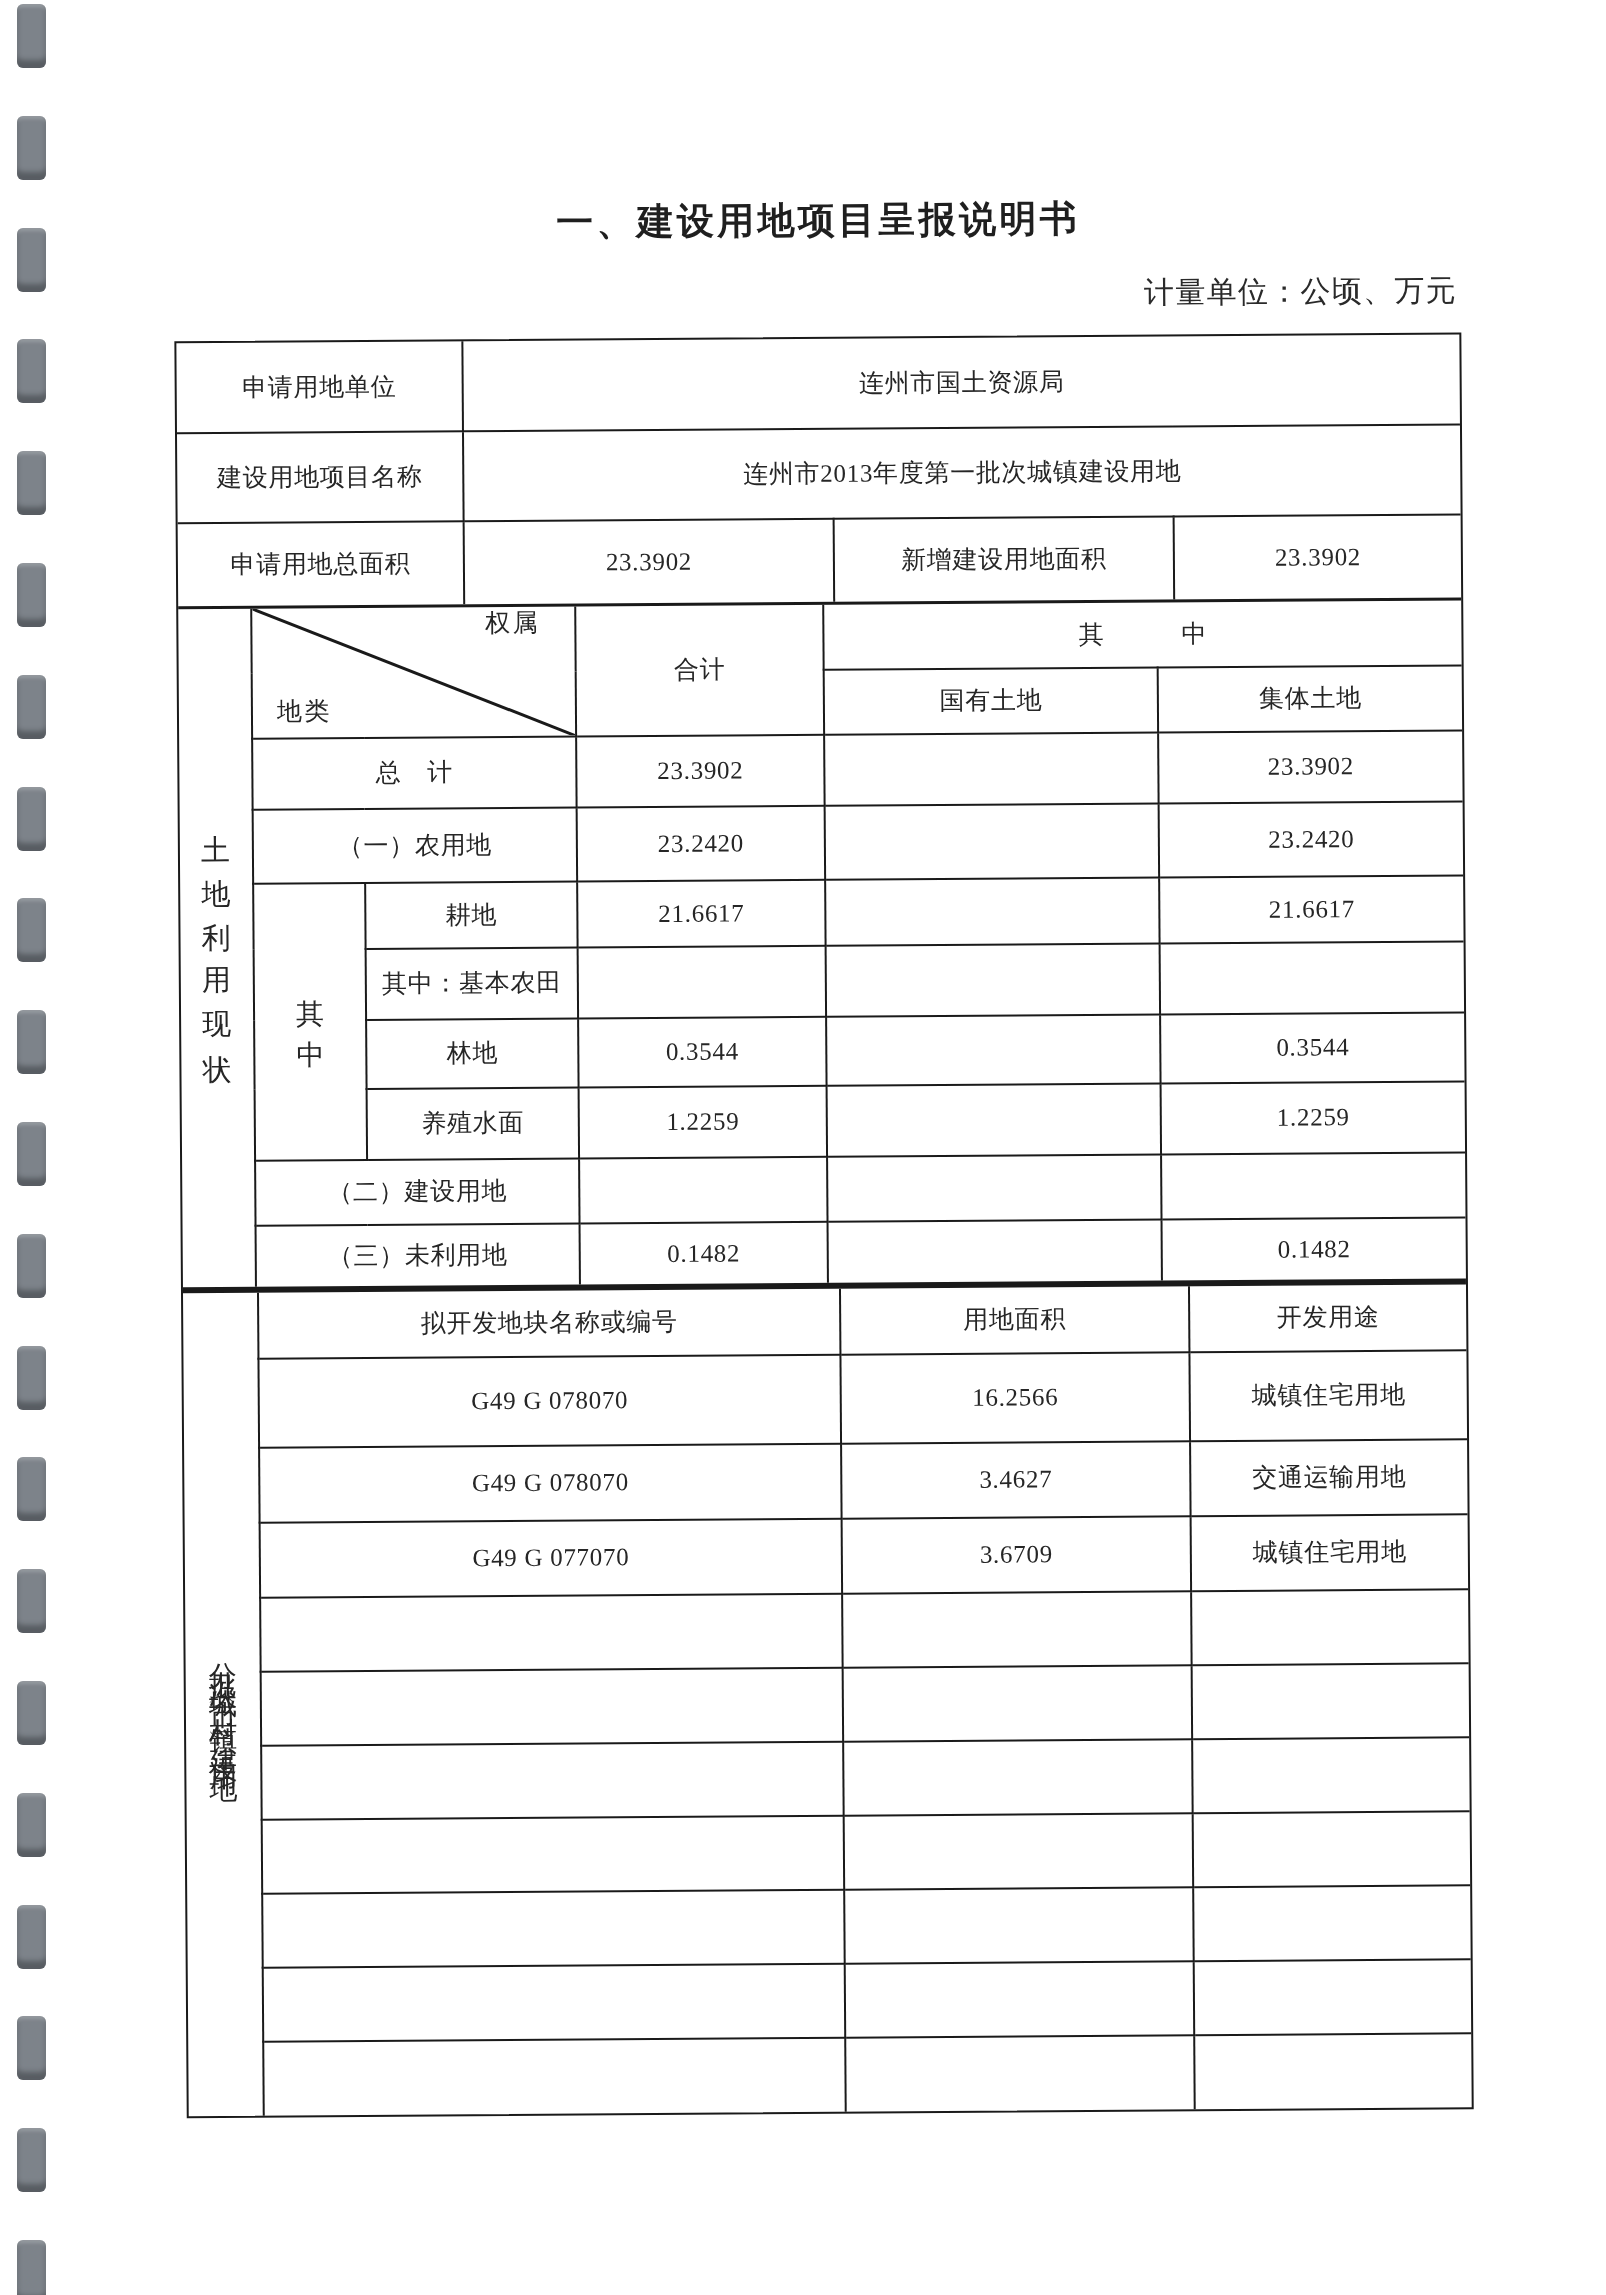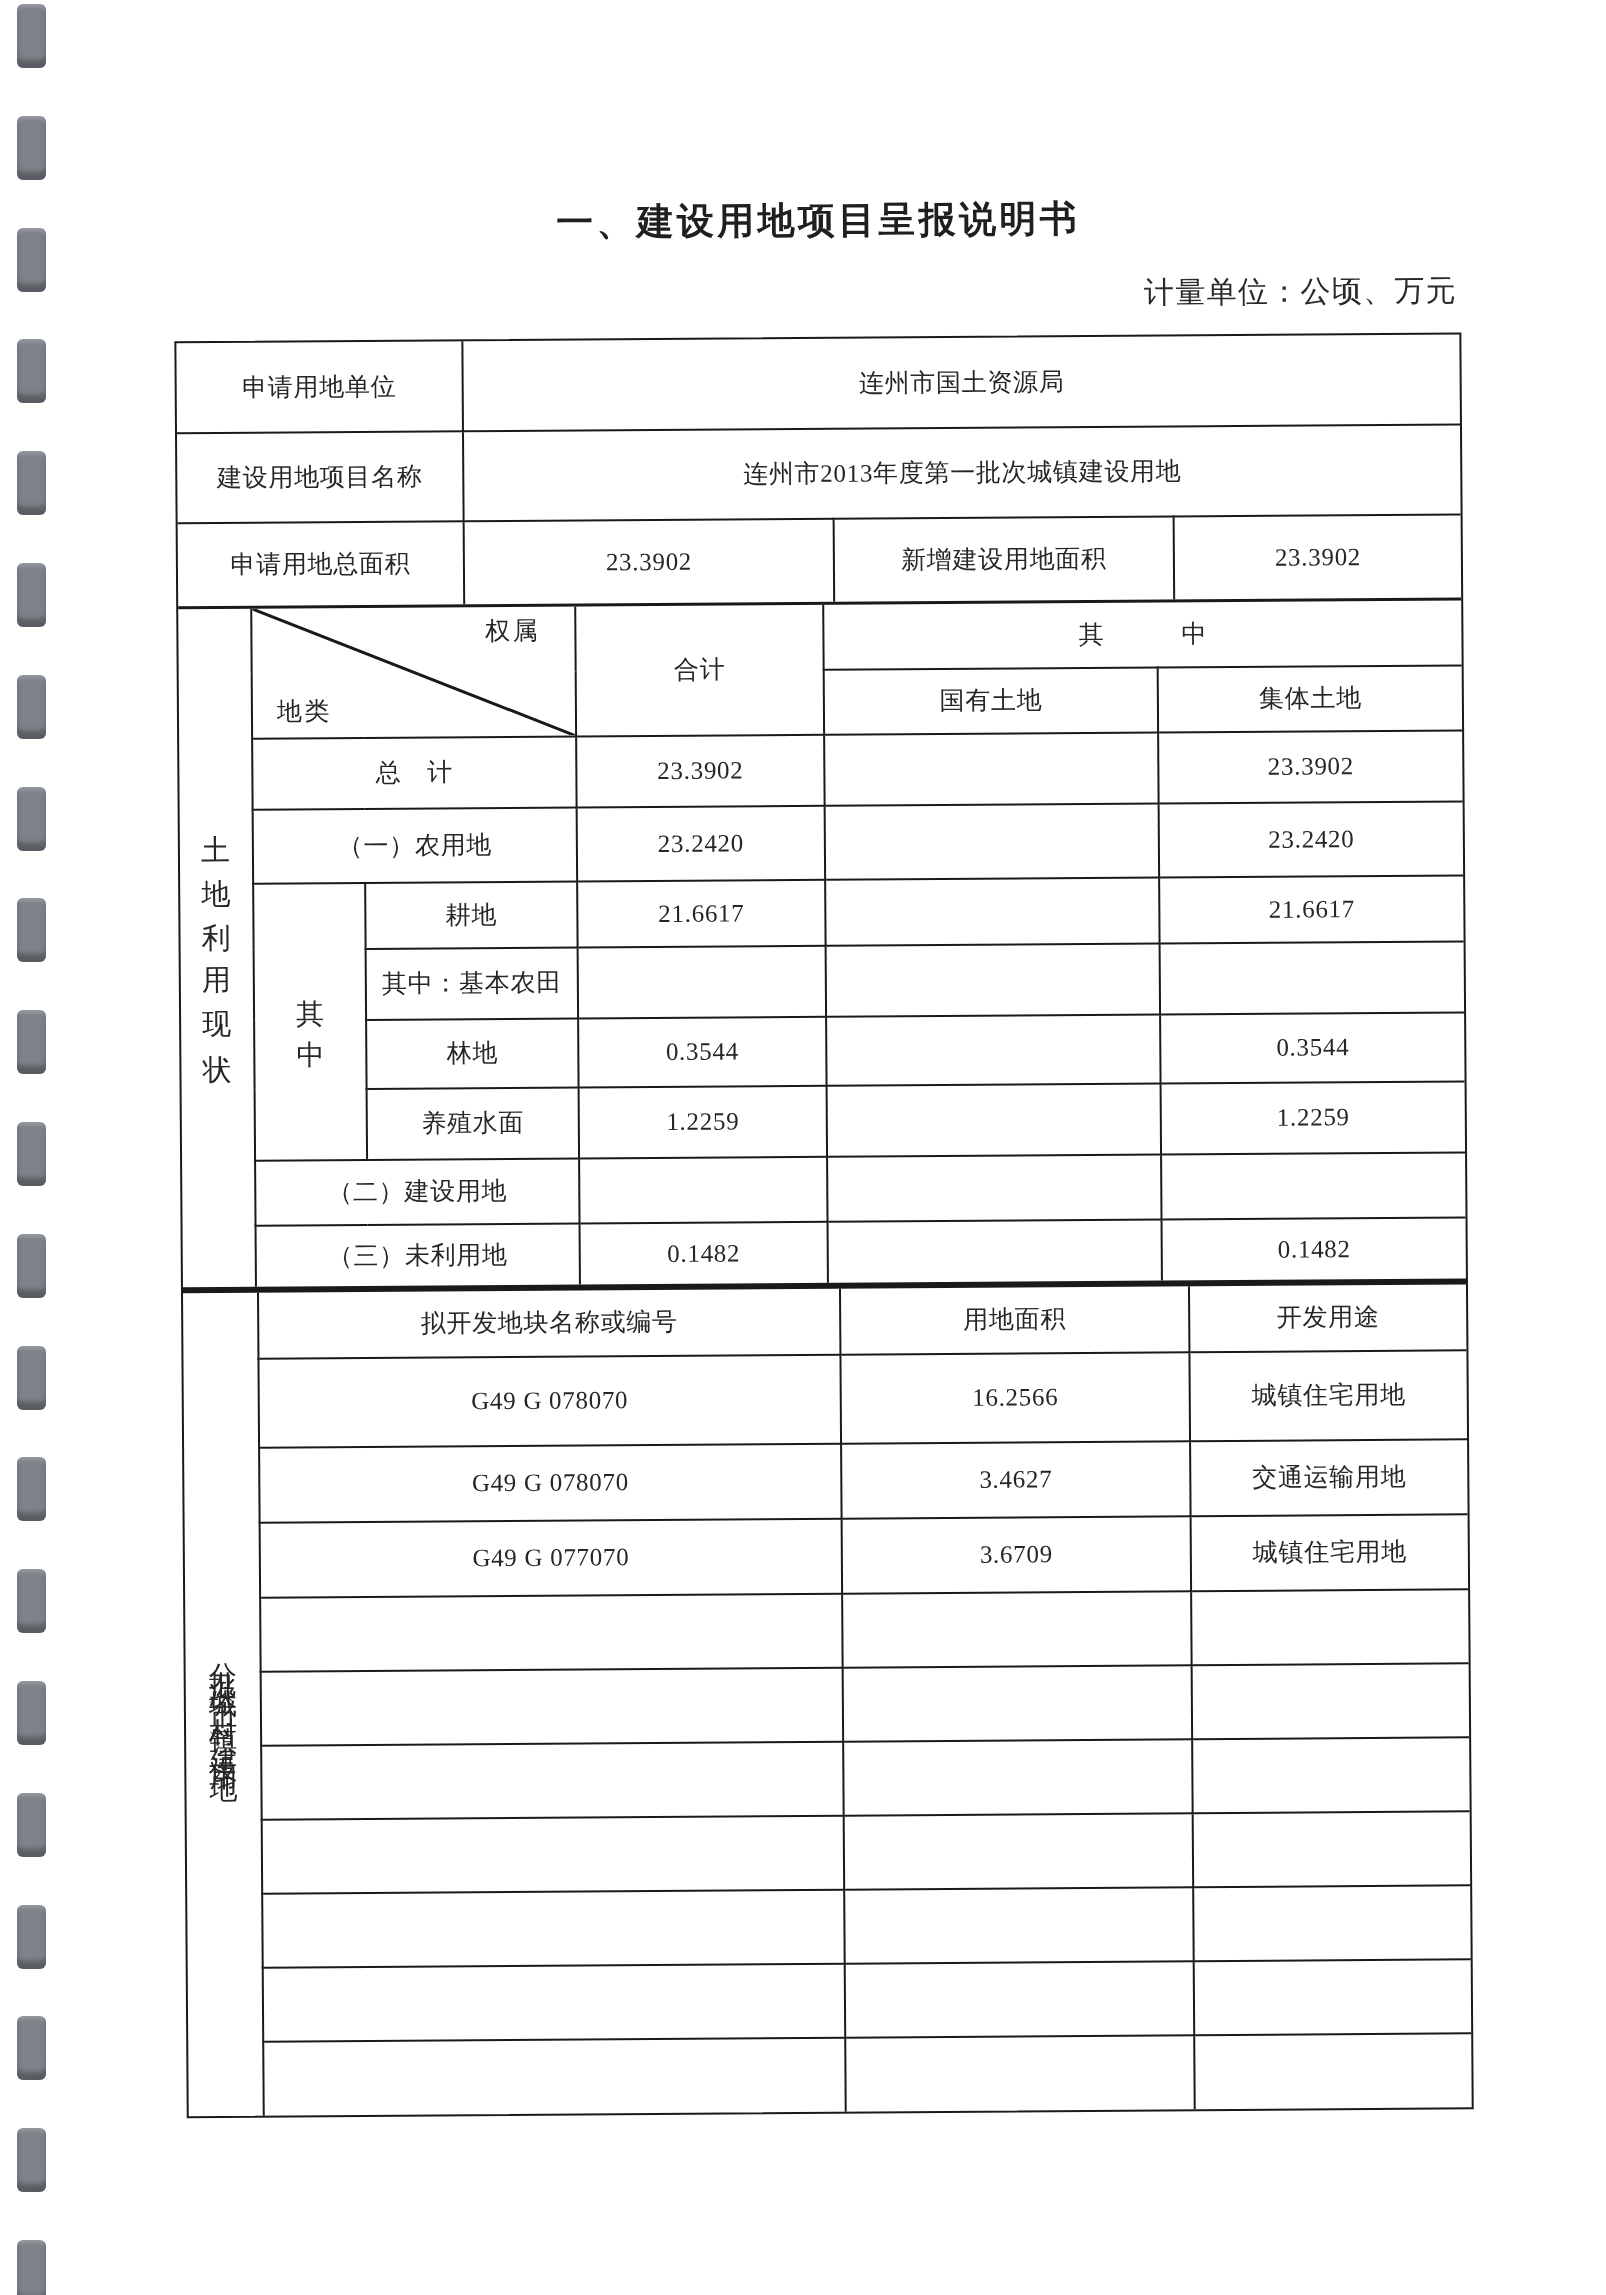--- a/index.html
+++ b/index.html
@@ -65,21 +65,21 @@
     font-size:28px;letter-spacing:40px;
   }
   .vtext3{
     writing-mode:vertical-rl;text-orientation:mixed;
     display:inline-block;
     font-size:28px;letter-spacing:9.3px;
   }
   
   td.diag{position:relative;}
   td.diag svg{position:absolute;left:0;top:0;width:100%;height:100%;display:block;}
-  .diag-top{position:absolute;top:8px;right:34px;font-size:25px;letter-spacing:2.6px;}
+  .diag-top{position:absolute;top:0;right:34px;font-size:25px;letter-spacing:2.6px;}
   .diag-bottom{position:absolute;bottom:10.6px;left:24px;font-size:25px;letter-spacing:2.6px;}
   .hcell{font-size:25px;}
 </style>
 </head>
 <body>
 
 <div class="page">
 
   <div id="holes">
       <div class="hole" style="top: 4px;"></div>

